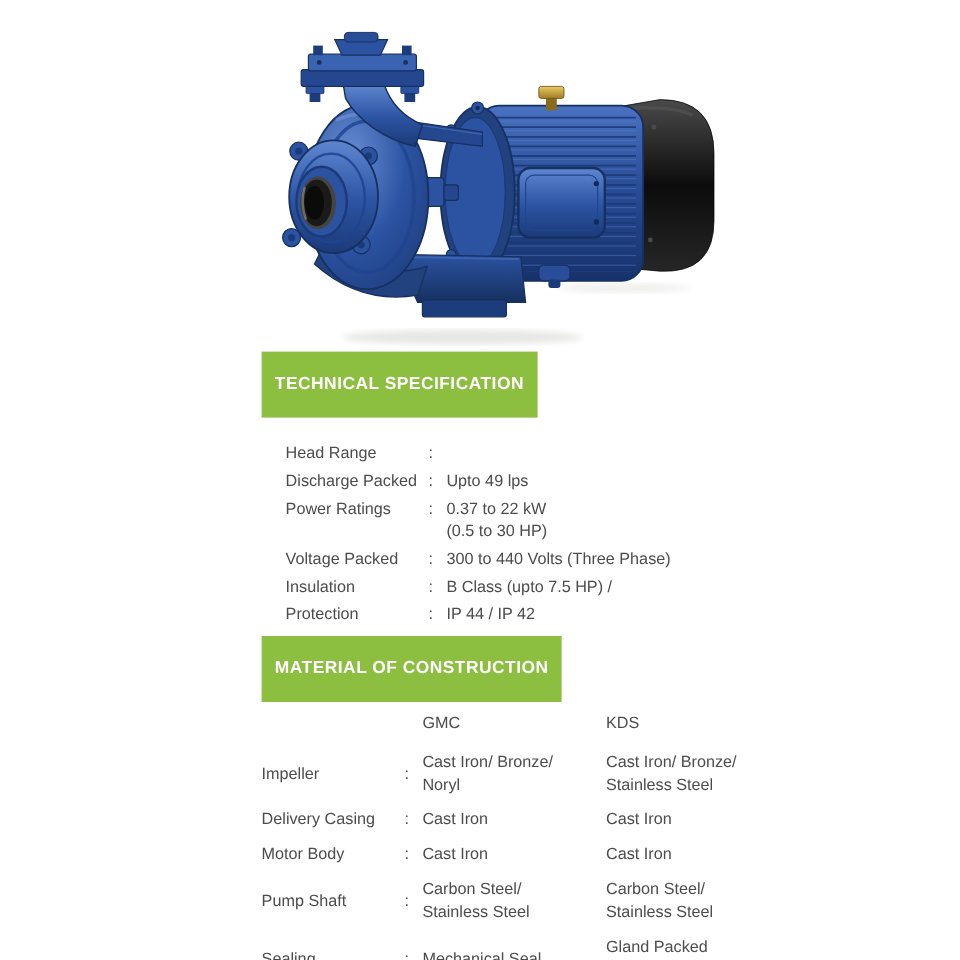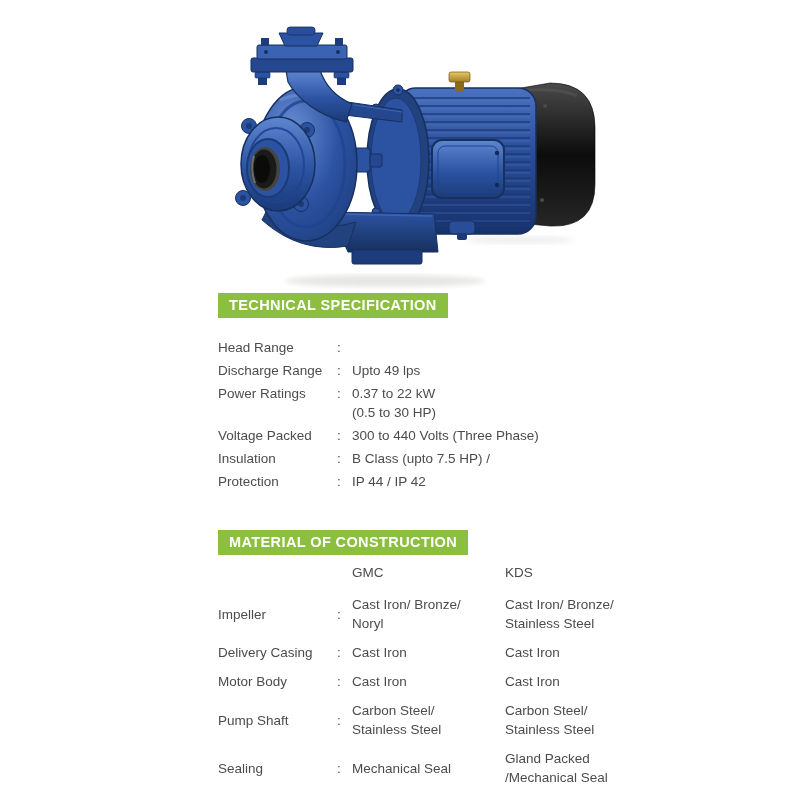--- a/index.html
+++ b/index.html
@@ -8,24 +8,24 @@
     background:var(--page_bg,#fff);
     font-family:"Liberation Sans", sans-serif;
     color:var(--body_text,#4b4c4e);
   }
   .pump-svg{position:absolute;left:170px;top:8px;width:460px;height:285px;}
   .section{position:absolute;left:218px;}
   #tech{top:293px;width:430px;}
   #mat{top:530px;width:432px;}
   .bar{
     display:inline-block;background:var(--header_bg,#8cbf3f);color:var(--header_text,#fff);
-    font-weight:bold;font-size:14.5px;line-height:23px;padding:1px 11px;letter-spacing:.4px;
+    font-weight:bold;font-size:14.5px;line-height:23px;padding:16px 11px;letter-spacing:.4px;
   }
   .rows{font-size:13.5px;line-height:19px;}
-  #tech .rows{margin-top:20px;}
+  #tech .rows{margin-top:20px;margin-left:20px;}
   #mat .rows{margin-top:8px;}
   .srow{display:flex;margin-bottom:4px;}
   .mrow{display:flex;margin-bottom:10px;align-items:center;}
   .mrow.header{margin-bottom:13px;}
   .lbl{width:119px;flex:none;}
   .cln{width:15px;flex:none;}
   .val{flex:1;}
   .gmc{width:153px;flex:none;}
   .kds{flex:1;}
   .ln{display:block;}
@@ -178,21 +178,21 @@
   <div class="section" id="tech">
     <div class="bar">TECHNICAL SPECIFICATION</div>
     <div class="rows">
 
       <div class="srow">
         <span class="lbl">Head Range</span>
         <span class="cln">:</span>
       </div>
 
       <div class="srow">
-        <span class="lbl">Discharge Range</span>
+        <span class="lbl">Discharge Packed</span>
         <span class="cln">:</span>
         <span class="val">
             <span class="ln">Upto 49 lps</span>
           </span>
       </div>
 
       <div class="srow">
         <span class="lbl">Power Ratings</span>
         <span class="cln">:</span>
         <span class="val">

